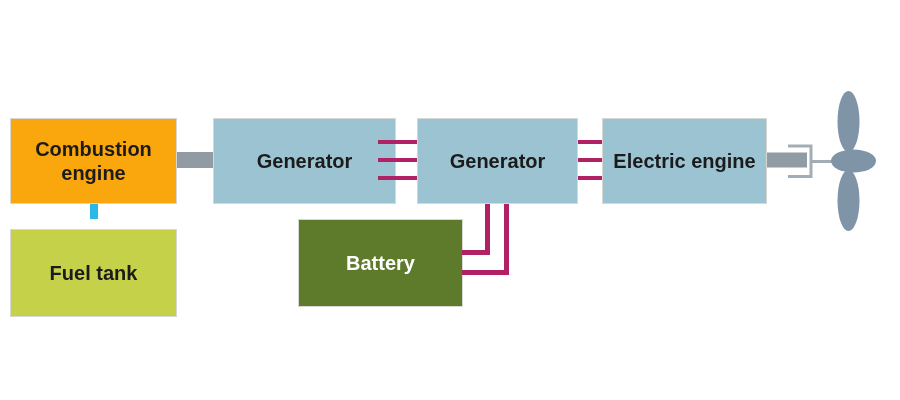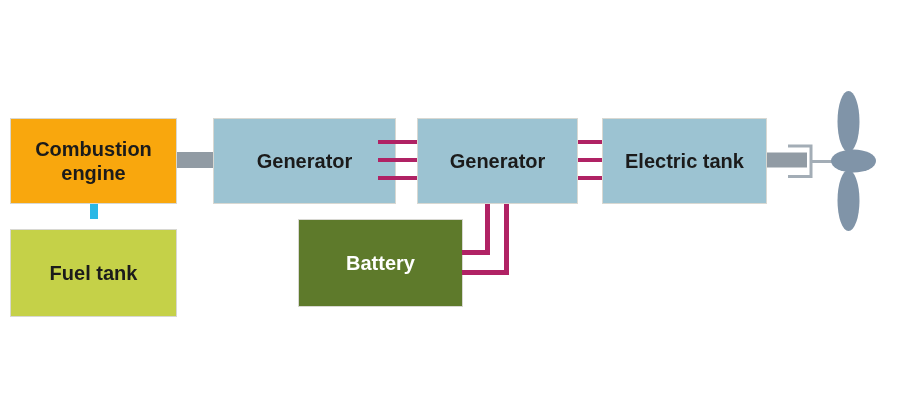--- a/index.html
+++ b/index.html
@@ -72,21 +72,21 @@
   <div class="block" id="block-fuel-tank">
     <span>Fuel tank</span>
   </div>
   <div class="block" id="block-generator">
     <span>Generator</span>
   </div>
   <div class="block" id="block-converter">
     <span>Generator</span>
   </div>
   <div class="block" id="block-electric-motor">
-    <span>Electric tank</span>
+    <span>Electric engine</span>
   </div>
   <div class="block" id="block-battery">
     <span>Battery</span>
   </div>
 
   <div class="fuel-connector"></div>
 
   <div class="shaft"></div>
 
   <div class="eline gc gc1"></div>

